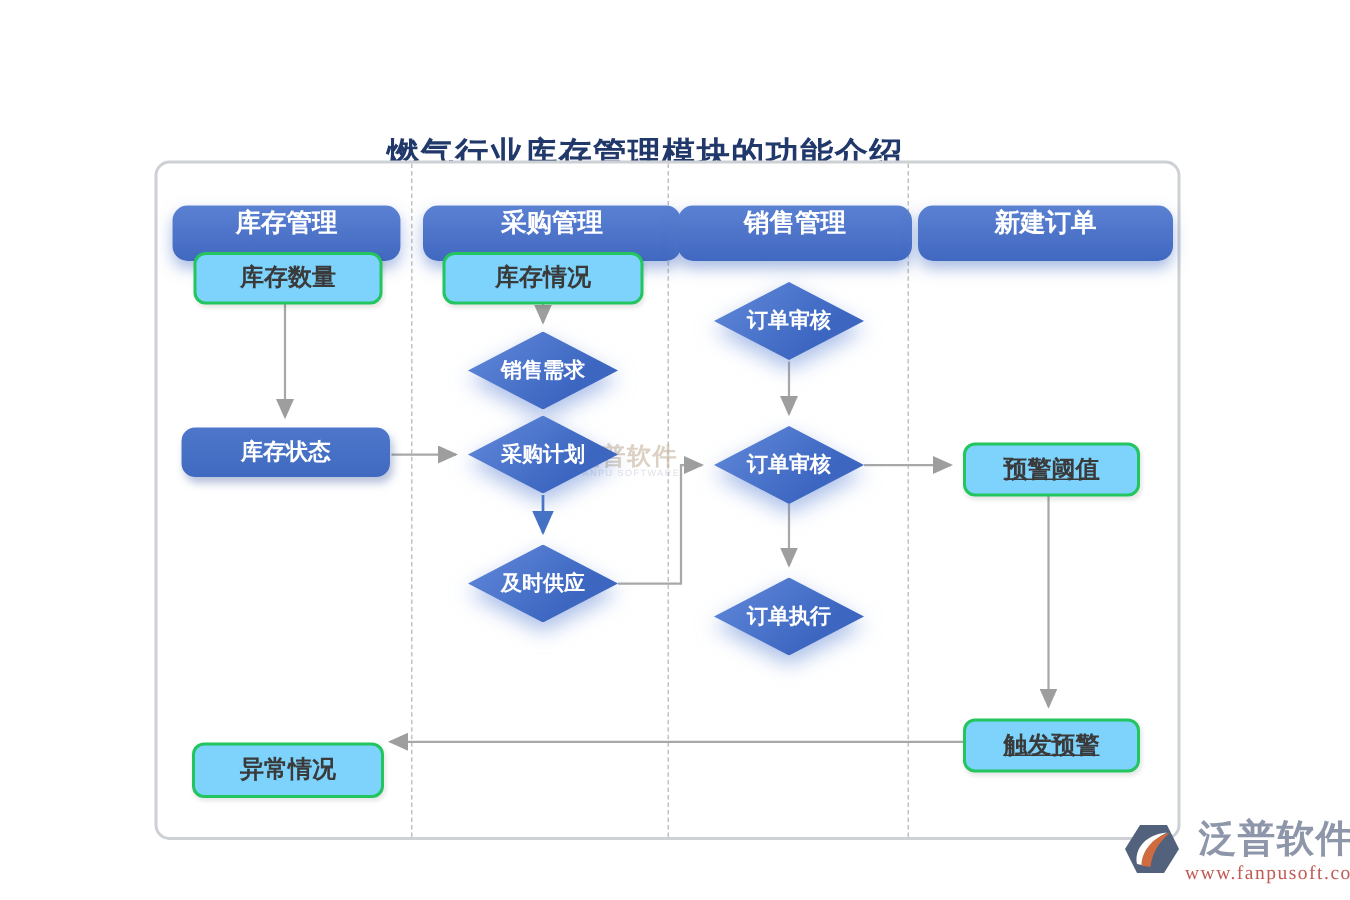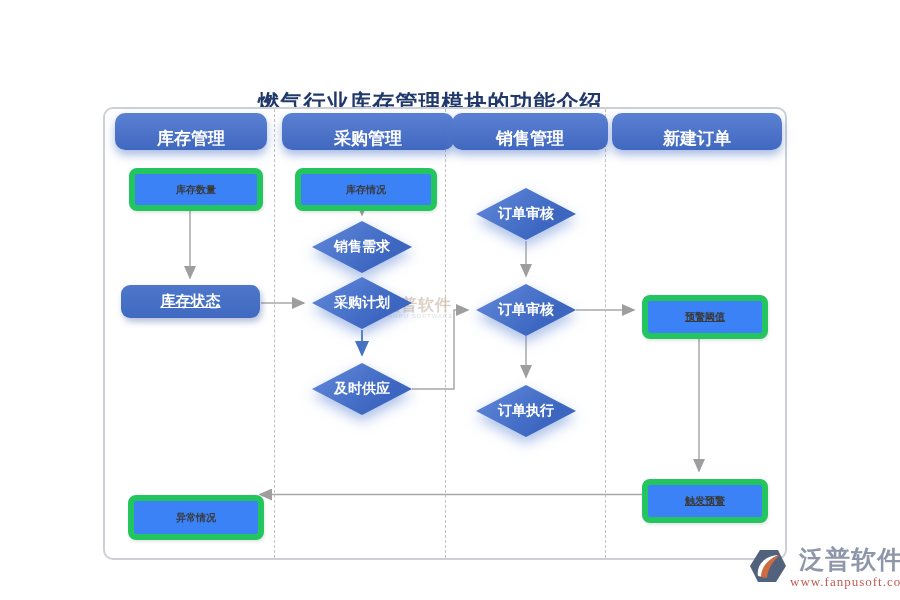--- a/index.html
+++ b/index.html
@@ -11,32 +11,32 @@
 
   .frame{position:absolute;left:103px;top:107px;width:684px;height:453px;
     border:2px solid #CDD0D4;border-radius:10px;background:#fff;box-sizing:border-box;}
 
   .divider{position:absolute;top:0;height:100%;width:0;border-left:1px dashed #C2C2C2;z-index:0;}
 
   .lane-header{position:absolute;height:37px;border-radius:10px;z-index:2;
     background:linear-gradient(180deg,#5B81D3,#4168C0);
     box-shadow:0 5px 10px rgba(83,121,202,0.5);
     color:#fff;font-weight:bold;font-size:17px;
-    display:flex;align-items:flex-end;justify-content:center;}
+    display:flex;align-items:flex-start;justify-content:center;margin-top:24px;}
 
-  .gbox{position:absolute;background:#3b82f6;border:6px solid #22c55e;border-radius:8px;
-    color:#3A3A3A;font-weight:bold;font-size:10px;z-index:2;
+  .gbox{position:absolute;background:#7dd3fc;border:2px solid #22c55e;border-radius:8px;
+    color:#3A3A3A;font-weight:bold;font-size:16px;z-index:2;
     display:flex;align-items:center;justify-content:center;
     box-shadow:1px 2px 3px rgba(0,0,0,0.10);}
   .gbox.serif{font-family:"Liberation Serif","DejaVu Serif",serif;font-weight:bold;text-decoration:underline;}
 
   .bbox{position:absolute;background:linear-gradient(180deg,#4E77CB,#3F6ABF);
     border-radius:9px;color:#fff;font-weight:bold;font-size:15px;z-index:2;
     display:flex;align-items:center;justify-content:center;
-    box-shadow:2px 4px 6px rgba(45,75,150,0.35);text-decoration:underline;}
+    box-shadow:2px 4px 6px rgba(45,75,150,0.35);}
 
   .dwrap{position:absolute;width:100px;height:52px;z-index:2;
     filter:drop-shadow(0 6px 7px rgba(96,134,214,0.55));}
   .diamond{width:100%;height:100%;
     clip-path:polygon(50% 0,100% 50%,50% 100%,0 50%);
     background:linear-gradient(135deg,#628ADC 0%,#3C66C0 70%);
     display:flex;align-items:center;justify-content:center;
     color:#fff;font-weight:bold;font-size:14px;}
 
   .flow-svg{position:absolute;left:0;top:0;z-index:1;}

